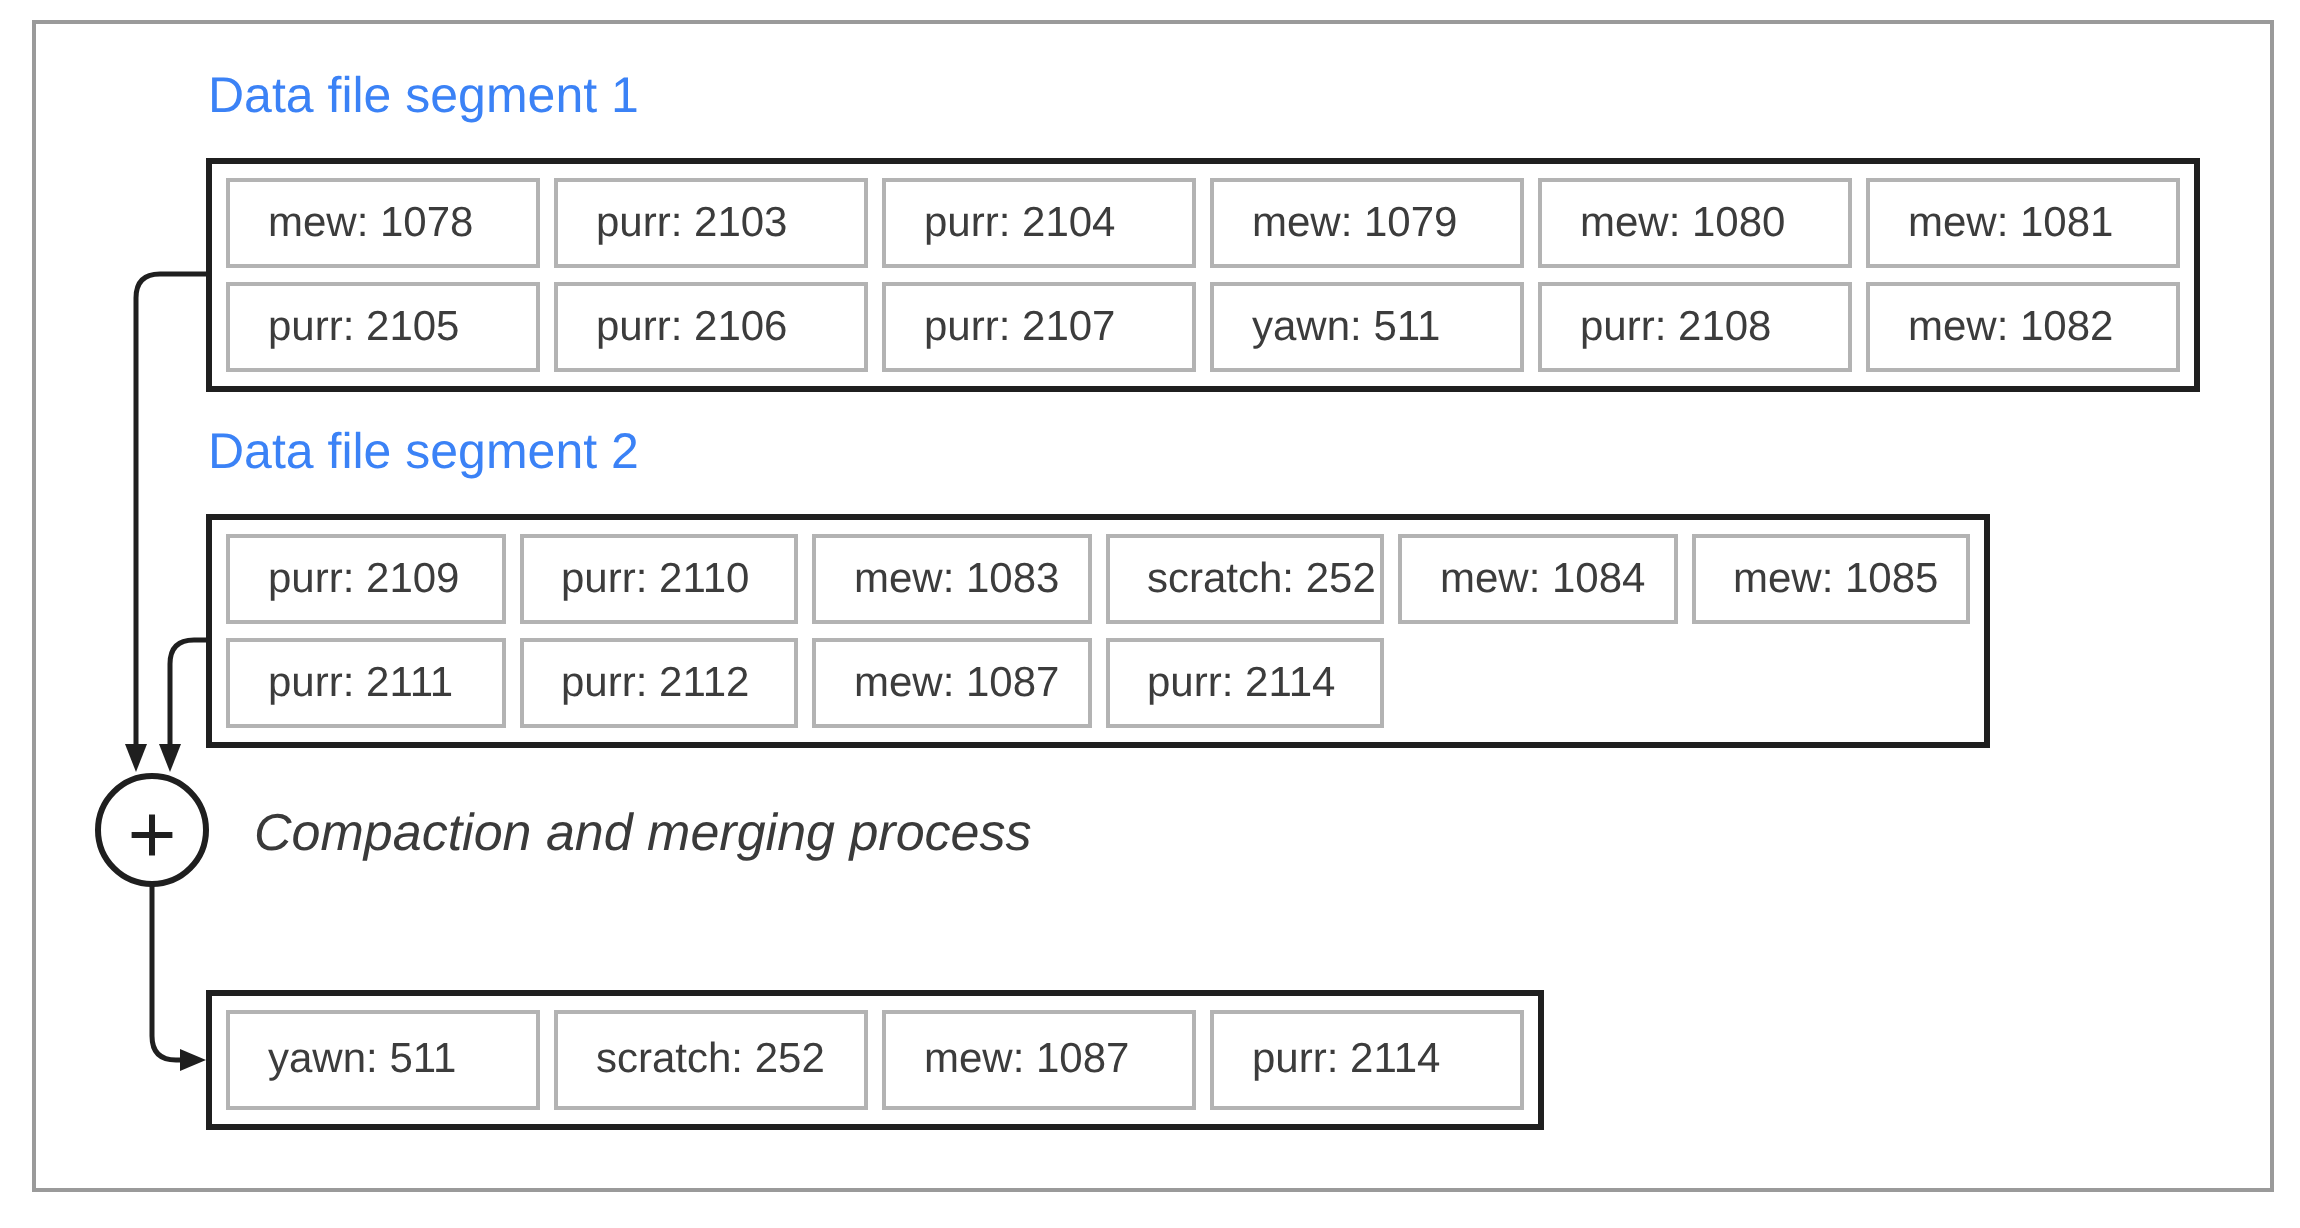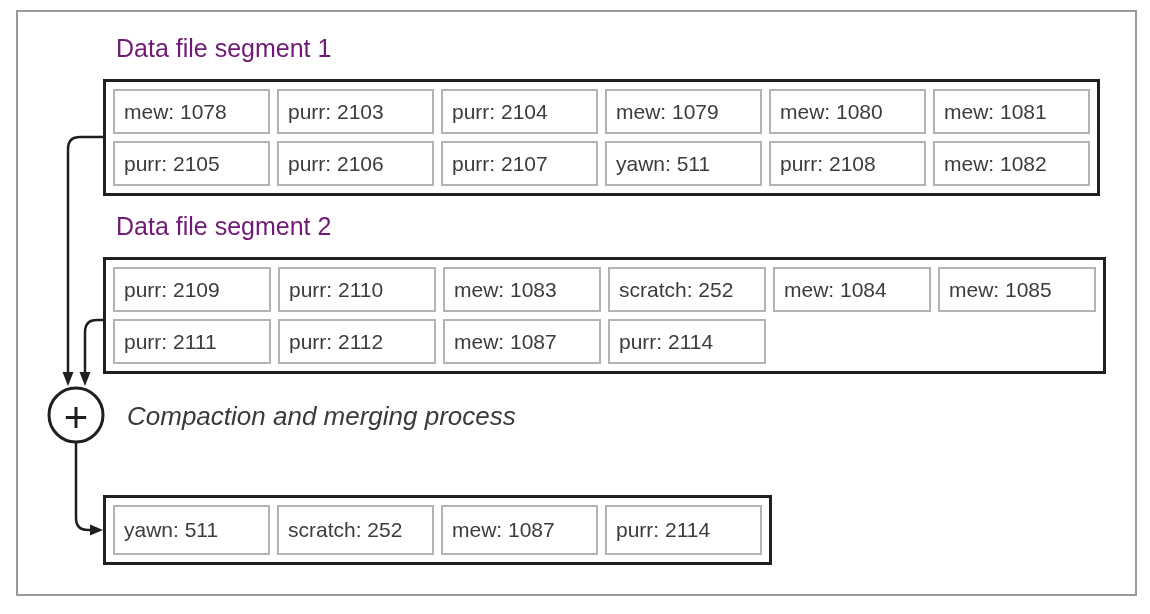--- a/index.html
+++ b/index.html
@@ -21,46 +21,45 @@
   }
   .arrows {
     position: absolute;
     left: 0; top: 0;
     width: 1150px; height: 614px;
     pointer-events: none;
   }
   .title {
     position: absolute;
     font-size: 25px;
-    color: #701a75;
+    color: #3b82f6;
     white-space: nowrap;
-    margin-left: 12px;
   }
   .t1 { left: 104px; top: 34px; }
   .t2 { left: 104px; top: 212px; }
   .t3 { left: 104px; top: 449px; }
   .segment-box {
     position: absolute;
     box-sizing: border-box;
     border: 3px solid #1f1f1f;
     background: #ffffff;
     padding: 7px;
     display: grid;
     gap: 7px;
   }
   .s1 { left: 103px; top: 79px;  width: 997px; height: 117px; grid-template-columns: repeat(6, 1fr); }
-  .s2 { left: 103px; top: 257px; width: 1003px; height: 117px; grid-template-columns: repeat(6, 1fr); }
+  .s2 { left: 103px; top: 257px; width: 892px; height: 117px; grid-template-columns: repeat(6, 1fr); }
   .s3 { left: 103px; top: 495px; width: 669px; height: 70px;  grid-template-columns: repeat(4, 1fr); }
   .cell {
     box-sizing: border-box;
     border: 2px solid #b3b3b3;
     background: #ffffff;
     display: flex;
     align-items: center;
-    padding-left: 9px;
+    padding-left: 19px;
     font-size: 21px;
     color: #3c3c3c;
     white-space: nowrap;
     overflow: hidden;
   }
   .merge-label {
     position: absolute;
     left: 127px; top: 401px;
     font-size: 26px;
     font-style: italic;

